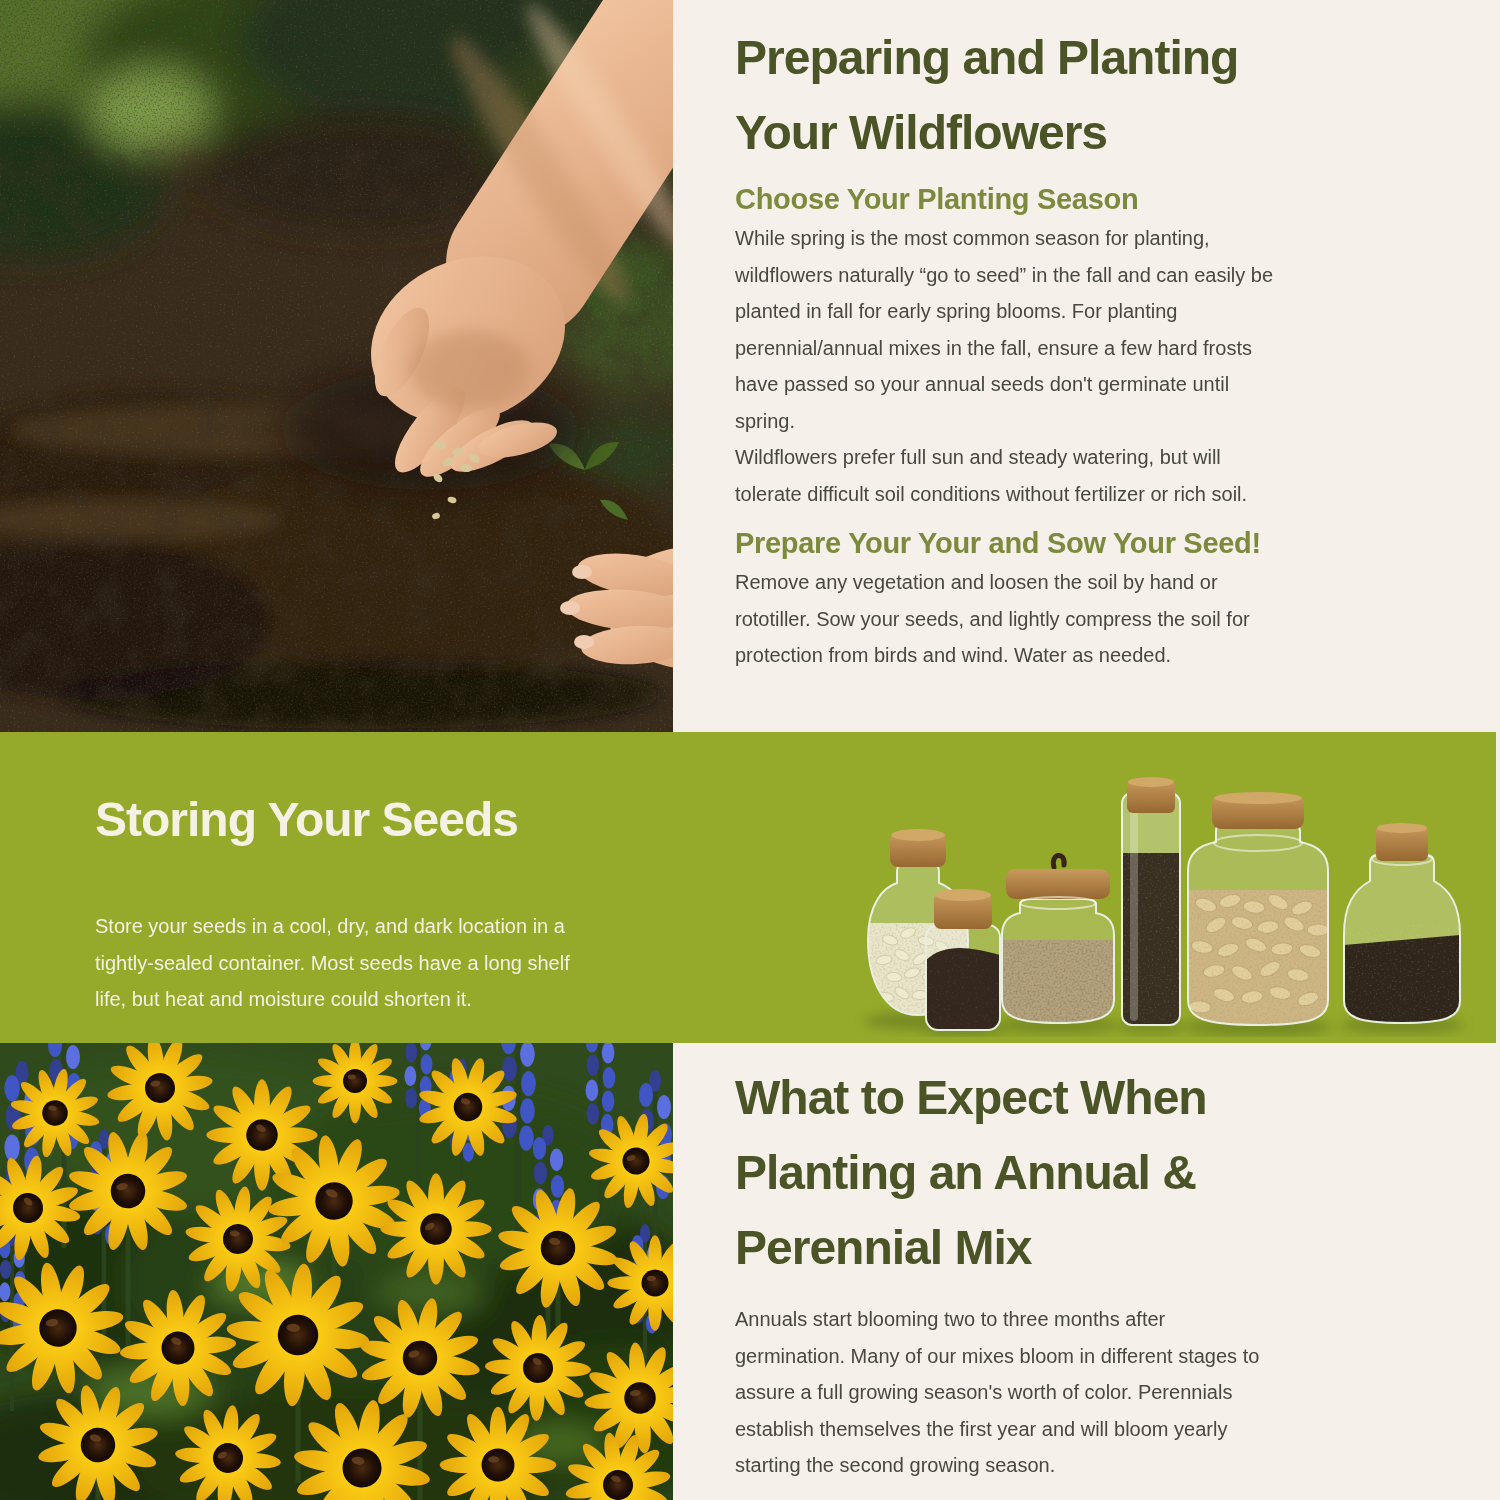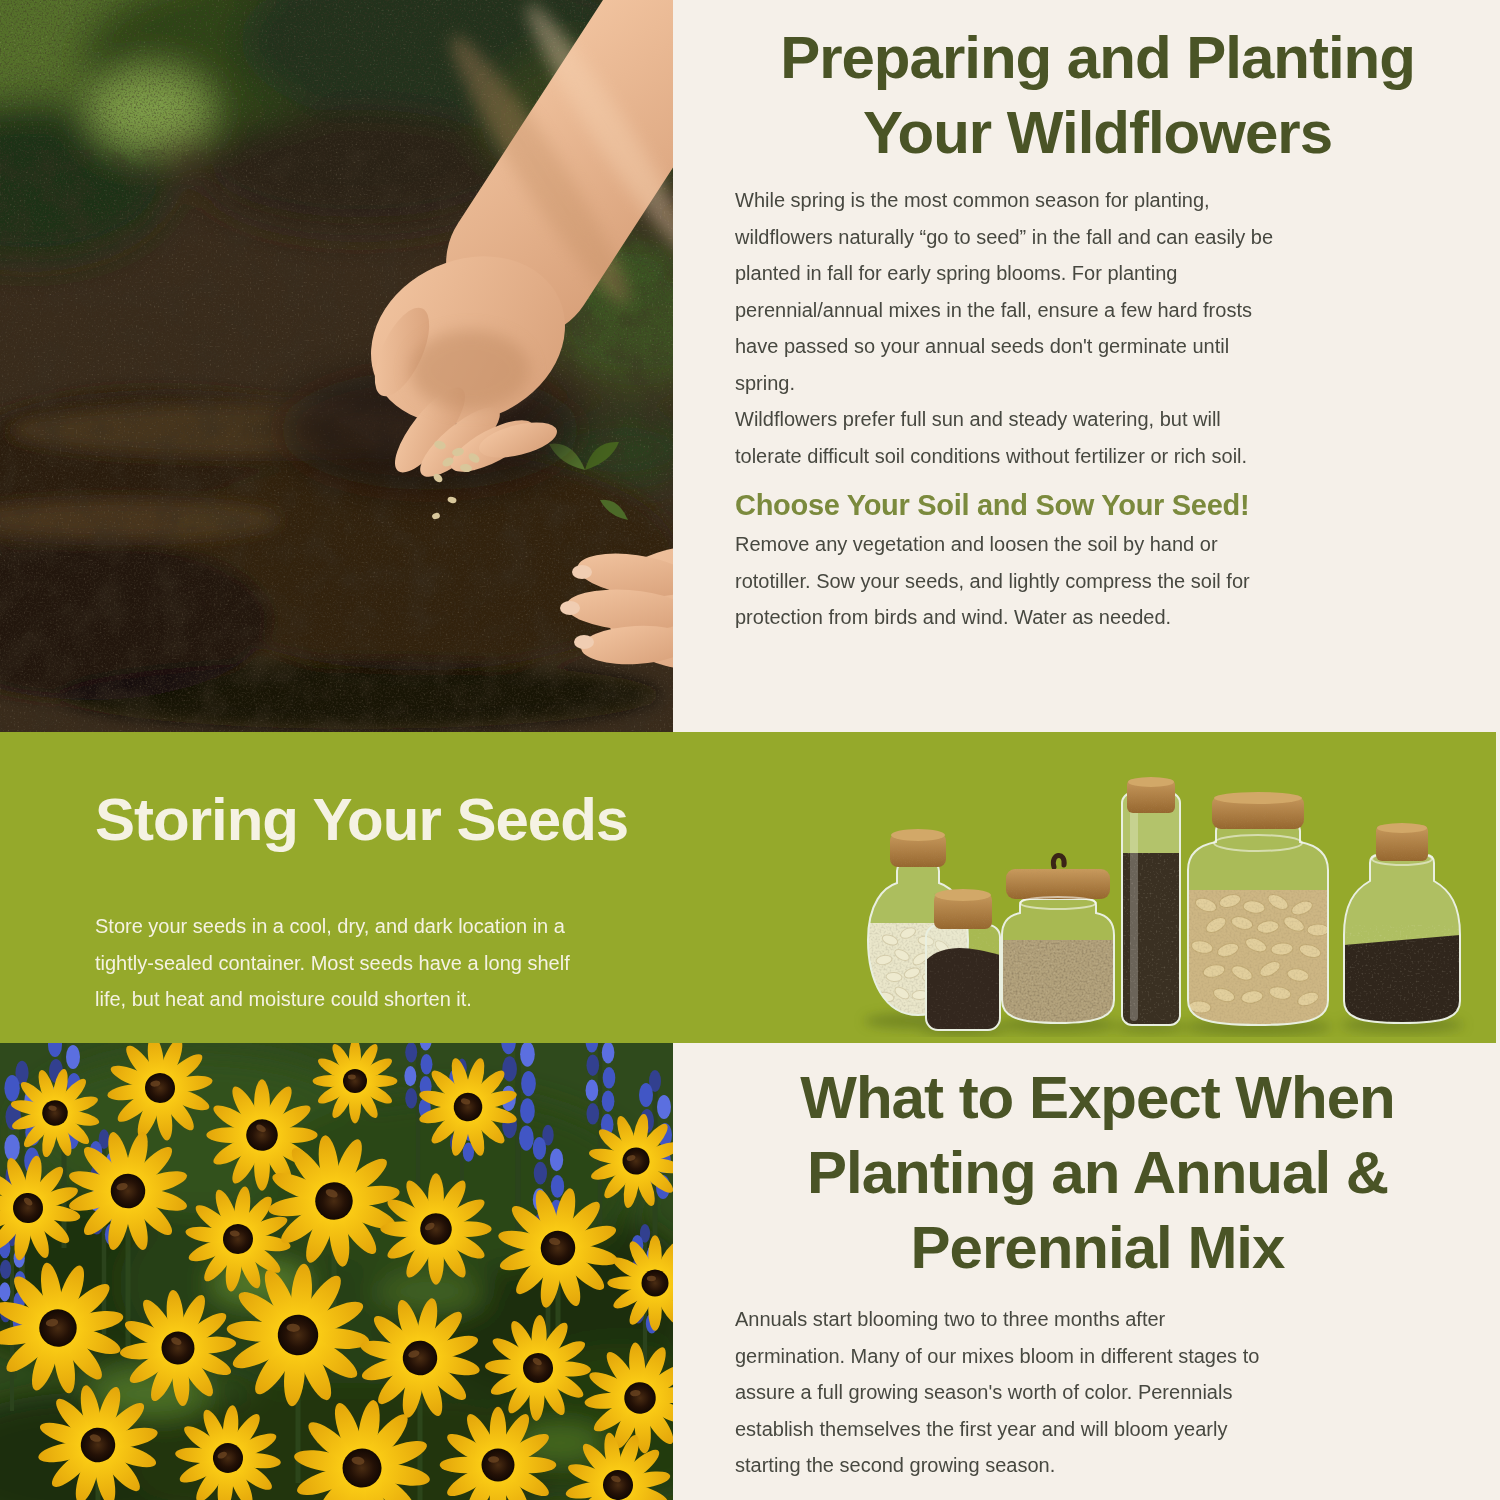--- a/index.html
+++ b/index.html
@@ -9,22 +9,22 @@
     background:#f5f0e9; font-family:"Liberation Sans","DejaVu Sans",sans-serif;
   }
   .photo{ position:absolute; overflow:hidden; }
   .photo svg{ display:block; }
   .photo-top{ left:0; top:0; width:673px; height:732px; }
   .photo-bottom{ left:0; top:1043px; width:673px; height:457px; }
   .panel{ position:absolute; background:#f5f0e9; color:#474840; }
   .panel-tr{ left:673px; top:0; width:827px; height:732px; padding:20px 40px 0 62px; }
   .panel-br{ left:673px; top:1043px; width:827px; height:457px; padding:17px 40px 0 62px; }
   .display-h{
-    font-size:60px; line-height:75px; font-weight:700; color:#4a5426;
-    letter-spacing:-1px; white-space:pre-line;text-align:center;
+    font-size:48px; line-height:75px; font-weight:700; color:#4a5426;
+    letter-spacing:-1px; white-space:pre-line;
   }
   .panel-tr .display-h{ margin-bottom:12px; }
   .panel-br .display-h{ margin-bottom:16px; }
   .sub{
     font-size:29px; line-height:34px; font-weight:700; color:#7b8a3d;
     letter-spacing:-0.3px; margin:14px 0 4px;
   }
   .sub.first{ margin-top:0; }
   .body-p{
     font-size:20px; line-height:36.5px; letter-spacing:0;
@@ -133,29 +133,30 @@
         <ellipse cx="582" cy="572" rx="10" ry="7" fill="#f0cdb2"></ellipse>
         <ellipse cx="570" cy="608" rx="10" ry="7" fill="#f0cdb2"></ellipse>
         <ellipse cx="584" cy="642" rx="10" ry="7" fill="#f0cdb2"></ellipse>
       </g>
     </svg>
   </figure>
 
   <section class="panel panel-tr">
     <h1 class="display-h">Preparing and Planting
 Your Wildflowers</h1>
+    <h3 class="sub first">Choose Your Planting Season</h3>
     <p class="body-p">While spring is the most common season for planting,
 wildflowers naturally “go to seed” in the fall and can easily be
 planted in fall for early spring blooms. For planting
 perennial/annual mixes in the fall, ensure a few hard frosts
 have passed so your annual seeds don't germinate until
 spring.</p>
     <p class="body-p">Wildflowers prefer full sun and steady watering, but will
 tolerate difficult soil conditions without fertilizer or rich soil.</p>
-    <h3 class="sub">Choose Your Soil and Sow Your Seed!</h3>
+    <h3 class="sub">Prepare Your Your and Sow Your Seed!</h3>
     <p class="body-p">Remove any vegetation and loosen the soil by hand or
 rototiller. Sow your seeds, and lightly compress the soil for
 protection from birds and wind. Water as needed.</p>
   </section>
 
   <section class="band">
     <h2 class="display-h">Storing Your Seeds</h2>
     <p class="body-p">Store your seeds in a cool, dry, and dark location in a
 tightly-sealed container. Most seeds have a long shelf
 life, but heat and moisture could shorten it.</p>

